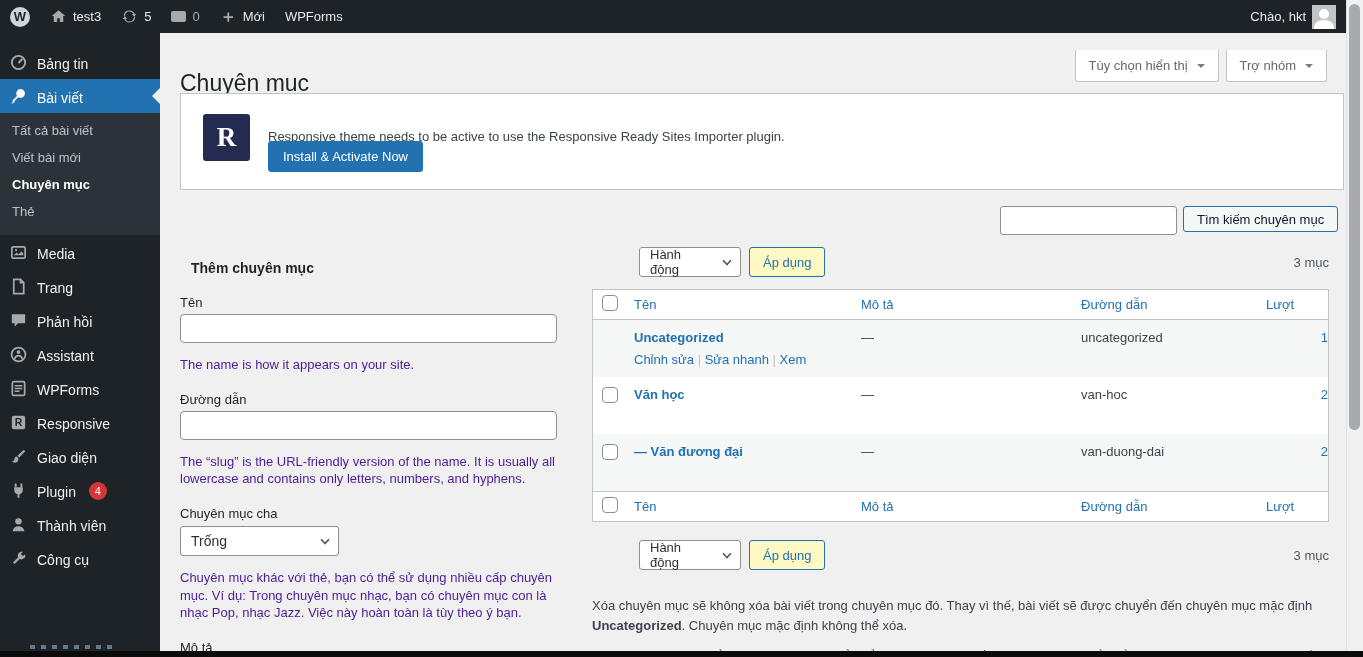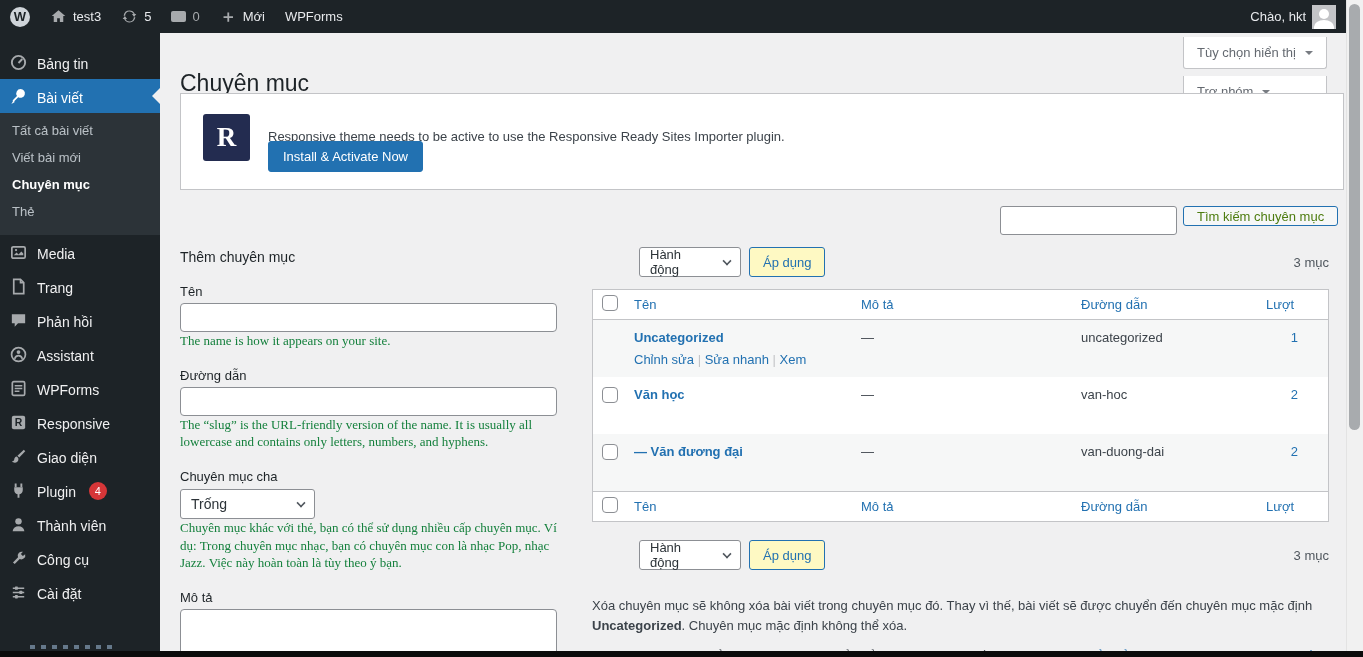--- a/index.html
+++ b/index.html
@@ -62,52 +62,52 @@
   .partial-menu-item {
     position:absolute; left:30px; top:612px; width:82px; height:4px; overflow:hidden;
     background:repeating-linear-gradient(90deg,#8ca6c0 0 5px, transparent 5px 11px);
     opacity:.65;
   }
 
   
   .content { position:absolute; left:160px; top:33px; width:1186px; height:618px;
     background:#f0f0f1; overflow:hidden; }
 
-  .screen-tabs { position:absolute; top:4px; right:19px; display:flex; gap:7px;flex-direction:column; }
+  .screen-tabs { position:absolute; top:17px; right:19px; display:flex; gap:7px; }
   .screen-tab { background:#fff; border:1px solid #c3c4c7; border-top:none;
     border-radius:0 0 3px 3px; padding:8px 13px; color:#646970; display:flex;
     align-items:center; gap:9px; cursor:pointer; }
   .caret { width:0; height:0; border:4px solid transparent; border-top-color:#787c82;
     margin-top:4px; }
 
   .page-title { position:absolute; left:20px; top:22px; font-size:23px; font-weight:400; color:#1d2327; }
 
   .notice { position:absolute; left:20px; top:60px; width:1164px; height:97px;
     background:#fff; border:1px solid #c3c4c7; }
   .notice-logo { position:absolute; left:22px; top:20px; width:47px; height:47px;
     background:#232c50; color:#fff; border-radius:3px; display:flex; align-items:center;
     justify-content:center; font-size:27px; font-weight:bold; font-family:"Liberation Serif", serif; }
   .notice-msg { position:absolute; left:87px; top:35px; color:#3c434a; }
   .notice-btn { position:absolute; left:87px; top:47px; background:#2271b1; color:#fff;
     border:1px solid #2271b1; border-radius:3px; padding:7px 14px; font-size:13px; cursor:pointer; }
 
   .search-input { position:absolute; left:840px; top:173px; width:177px; height:29px;
     border:1px solid #8c8f94; border-radius:3px; background:#fff; padding:0 8px; font-size:13px; }
-  .search-btn { position:absolute; left:1023px; top:173px; height:20px; padding:0 13px;
-    background:#f6f7f7; border:1px solid #2271b1; color:#4d7c0f; border-radius:3px;
+  .search-btn { position:absolute; left:1023px; top:173px; height:26px; padding:0 13px;
+    background:#f6f7f7; border:1px solid #2271b1; color:#0f172a; border-radius:3px;
     font-size:13px; cursor:pointer; }
 
   
   .add-form { position:absolute; left:20px; top:216px; width:377px; }
-  .add-form h2 { font-size:14px; font-weight:normal; margin:0; color:#1d2327; }
+  .add-form h2 { font-size:14px; font-weight:bold; margin:11px; color:#1d2327; }
   .field-label { display:block; margin-top:19px; color:#1d2327; }
   .txt-input { display:block; margin-top:4px; width:377px; height:29px;
     border:1px solid #8c8f94; border-radius:4px; background:#fff; padding:0 8px; font-size:14px; }
-  .help { margin-top:0; color:#15803d; line-height:1.32;font-family:Liberation Serif, serif; }
-  .select { position:relative; margin-top:5px; width:135px; height:30px; background:#fff;
+  .help { margin-top:13px; color:#4c1d95; line-height:1.32; }
+  .select { position:relative; margin-top:5px; width:159px; height:30px; background:#fff;
     border:1px solid #8c8f94; border-radius:3px; display:flex; align-items:center;
     padding:0 30px 0 10px; font-size:14px; color:#2c3338; cursor:pointer; }
   .select .chev { position:absolute; right:9px; top:11px; width:8px; height:8px;
     border-right:2px solid #50575e; border-bottom:2px solid #50575e; transform:rotate(45deg) scale(.8,.8); margin-top:-2px; }
   .textarea { display:block; margin-top:4px; width:377px; height:80px;
     border:1px solid #8c8f94; border-radius:4px; background:#fff; resize:none; }
 
   
   .list { position:absolute; left:432px; top:214px; width:737px; }
   .bulkbar { display:flex; align-items:center; gap:8px; height:30px;margin-left:47px; }
@@ -118,21 +118,21 @@
 
   .cat-table { margin-top:12px; background:#fff; border:1px solid #c3c4c7; }
   .trow { display:flex; align-items:flex-start; }
   .thead, .tfoot { height:30px; align-items:center; }
   .thead { border-bottom:1px solid #c3c4c7; }
   .tfoot { border-top:1px solid #c3c4c7; }
   .col-cb   { flex:0 0 33px; padding-left:9px; }
   .col-name { flex:0 0 235px; padding-left:8px; }
   .col-desc { flex:0 0 220px; }
   .col-slug { flex:0 0 185px; }
-  .col-count{ flex:1 1 auto; padding-right:30px; text-align:left; }
+  .col-count{ flex:1 1 auto; text-align:left; }
   .trow .col-count.val { text-align:right; }
   .hlink { color:#2271b1; cursor:pointer; }
   .cb { display:inline-block; width:16px; height:16px; background:#fff;
     border:1px solid #8c8f94; border-radius:4px; cursor:pointer; }
   .data-row { min-height:57px; padding-top:10px; }
   .data-row.alt { background:#f6f7f7; }
   .row-name a { color:#2271b1; font-weight:bold; }
   .row-actions { margin-top:7px; font-size:13px; }
   .row-actions .ra { color:#2271b1; cursor:pointer; }
   .row-actions .ra:not(:last-child)::after { content:" | "; color:#c3c4c7; cursor:default; }
@@ -302,31 +302,20 @@
     <span>Thành viên</span>
   </div>
   <div class="menu-item">
     <span class="icn">
       <svg viewBox="0 0 20 20" fill="currentColor">
           <path d="M17 5.4a4.3 4.3 0 0 1-5.7 5.2L6 15.9 4.2 14.1l5.3-5.3A4.3 4.3 0 0 1 14.7 3l-2.2 2.2 2.1 2.1z"></path>
         </svg>
     </span>
     <span>Công cụ</span>
   </div>
-  <div class="menu-item">
-    <span class="icn">
-      <svg viewBox="0 0 20 20">
-          <path d="M4 5.5h12M4 10h12M4 14.5h12" stroke="currentColor" stroke-width="1.5" fill="none"></path>
-          <rect x="6.3" y="3.7" width="3" height="3.5" rx=".6" fill="currentColor"></rect>
-          <rect x="11" y="8.2" width="3" height="3.5" rx=".6" fill="currentColor"></rect>
-          <rect x="6.3" y="12.7" width="3" height="3.5" rx=".6" fill="currentColor"></rect>
-        </svg>
-    </span>
-    <span>Cài đặt</span>
-  </div>
   <div class="partial-menu-item"></div>
 </div>
 
 <div class="content">
 
   <div class="screen-tabs">
     <div class="screen-tab">
       <span>Tùy chọn hiển thị</span>
       <span class="caret"></span>
     </div>

